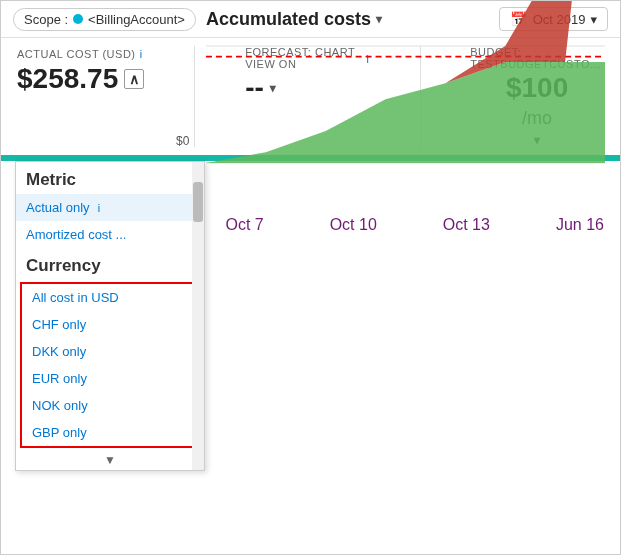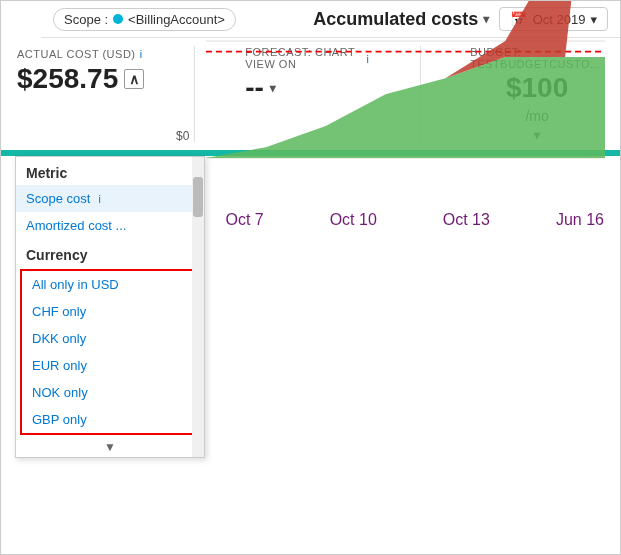--- a/index.html
+++ b/index.html
@@ -13,21 +13,20 @@
     }
 
     
     .header {
       display: flex;
       align-items: center;
       padding: 6px 12px;
       border-bottom: 1px solid #e0e0e0;
       background: #fff;
       gap: 10px;
-      margin-left: 40px;
     }
     .scope-badge {
       display: flex;
       align-items: center;
       border: 1px solid #ccc;
       border-radius: 14px;
       padding: 3px 10px;
       font-size: 13px;
       gap: 5px;
       color: #333;
@@ -40,21 +39,21 @@
       display: inline-block;
     }
     .accumulated-title {
       flex: 1;
       text-align: center;
       font-size: 18px;
       font-weight: 600;
       color: #222;
       display: flex;
       align-items: center;
-      justify-content: flex-end;
+      justify-content: flex-start;
       gap: 5px;
     }
     .chevron-down {
       font-size: 12px;
       color: #555;
     }
     .date-badge {
       display: flex;
       align-items: center;
       border: 1px solid #ccc;
@@ -108,21 +107,21 @@
     .budget-value {
       font-size: 28px;
       font-weight: 700;
       color: #222;
       display: flex;
       align-items: center;
       gap: 4px;
       flex-direction: column;
     }
     .per-mo {
-      font-size: 14px;
+      font-size: 18px;
       color: #555;
       font-weight: normal;
     }
     .info-icon {
       font-size: 11px;
       color: #0078d4;
       cursor: pointer;
     }
     .separator {
       width: 1px;
@@ -137,21 +136,21 @@
       top: 0;
       left: 14px;
       width: 190px;
       background: #fff;
       border: 1px solid #ccc;
       box-shadow: 2px 2px 6px rgba(0,0,0,0.15);
       z-index: 10;
       font-size: 13px;
     }
     .dropdown-section-label {
-      font-size: 14px;
+      font-size: 17px;
       font-weight: 600;
       color: #333;
       padding: 8px 10px 4px 10px;
     }
     .dropdown-item {
       padding: 6px 10px;
       color: #0078d4;
       cursor: pointer;
       display: flex;
       align-items: center;
@@ -262,31 +261,31 @@
   </div>
 </div>
 
 <div class="main-content">
 
   <div class="dropdown">
     <div style="position:relative;">
 
       <div class="dropdown-section-label">Metric</div>
       <div class="dropdown-item active">
-        <span>Scope cost</span>
+        <span>Actual only</span>
         <span class="info-icon" style="margin-left:3px;">ℹ</span>
       </div>
       <div class="dropdown-item">
         <span>Amortized cost ...</span>
       </div>
 
       <div class="dropdown-section-label">Currency</div>
       <div class="currency-section">
         <div class="dropdown-item">
-          <span>All only in USD</span>
+          <span>All cost in USD</span>
         </div>
         <div class="dropdown-item">
           <span>CHF only</span>
         </div>
         <div class="dropdown-item">
           <span>DKK only</span>
         </div>
         <div class="dropdown-item">
           <span>EUR only</span>
         </div>

